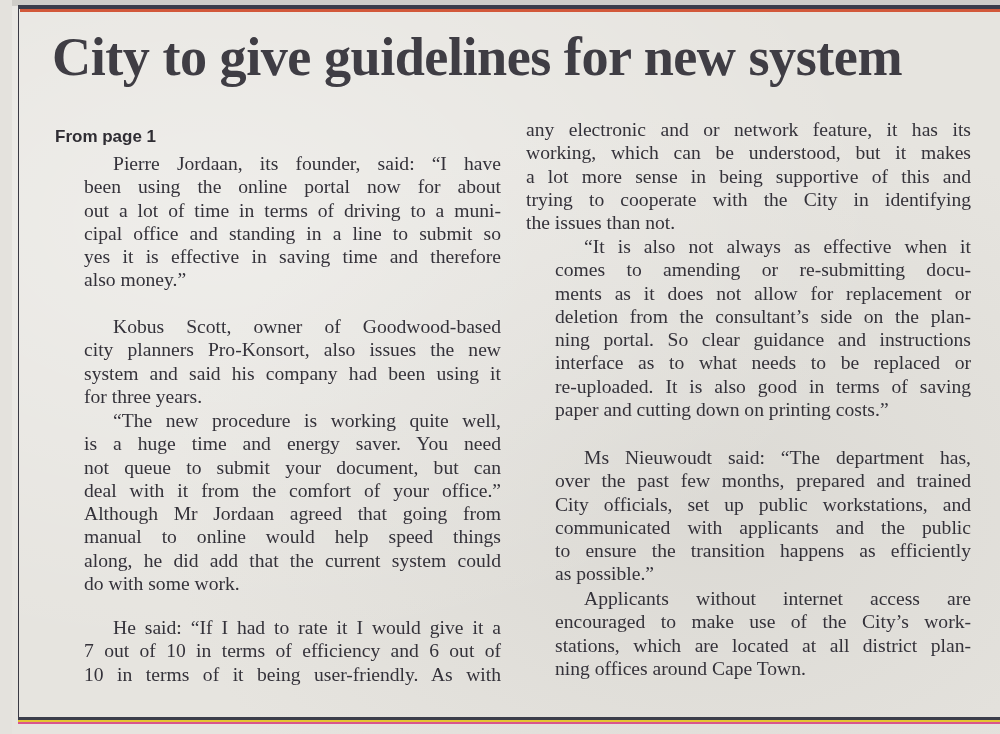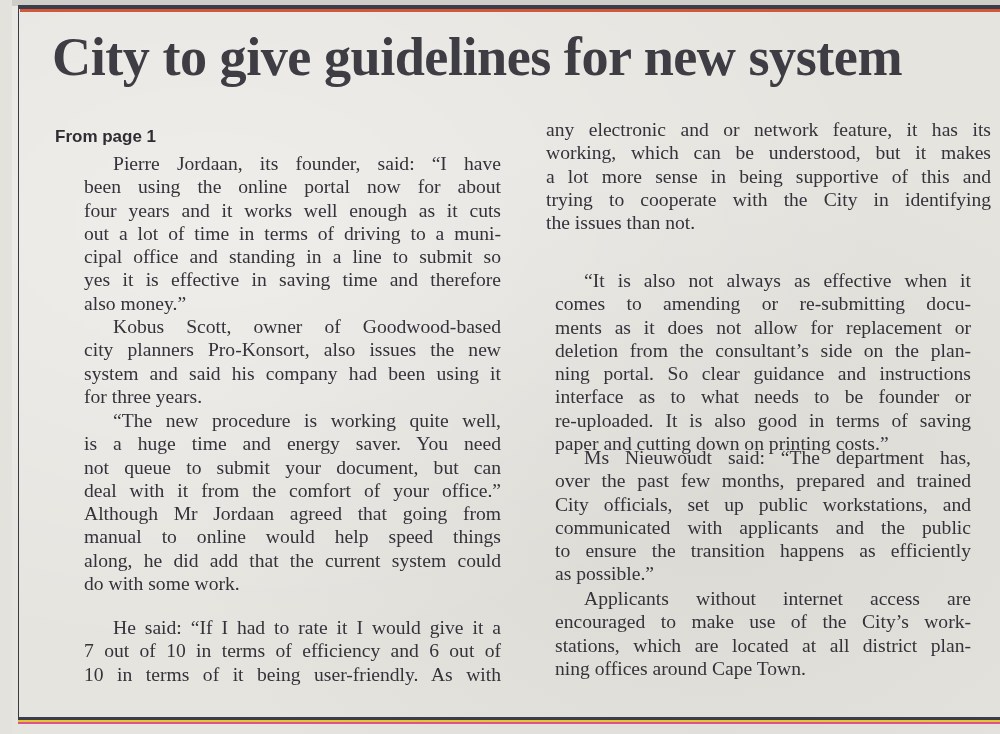--- a/index.html
+++ b/index.html
@@ -83,21 +83,20 @@
 
   <h1 class="headline">City to give guidelines for new system</h1>
 
   <div class="kicker">From page 1</div>
 
   <div class="column col-left">
 
     <p class="para" style="position:absolute; top:152px; width:446px;">
       <span class="line" style="padding-left:29px;">Pierre Jordaan, its founder, said: “I have</span>
       <span class="line">been using the online portal now for about</span>
-      <span class="line">four years and it works well enough as it cuts</span>
       <span class="line">out a lot of time in terms of driving to a muni-</span>
       <span class="line">cipal office and standing in a line to submit so</span>
       <span class="line">yes it is effective in saving time and therefore</span>
       <span class="line last">also money.”</span>
     </p>
 
     <p class="para" style="position:absolute; top:315px; width:446px;">
       <span class="line" style="padding-left:29px;">Kobus Scott, owner of Goodwood-based</span>
       <span class="line">city planners Pro-Konsort, also issues the new</span>
       <span class="line">system and said his company had been using it</span>
@@ -117,35 +116,35 @@
 
     <p class="para" style="position:absolute; top:597px; width:446px;">
       <span class="line" style="padding-left:29px;margin-top:19px;">He said: “If I had to rate it I would give it a</span>
       <span class="line">7 out of 10 in terms of efficiency and 6 out of</span>
       <span class="line">10 in terms of it being user-friendly. As with</span>
     </p>
   </div>
 
   <div class="column col-right">
 
-    <p class="para noindent" style="position:absolute; top:118px; width:445px;margin-left:20px;">
+    <p class="para noindent" style="position:absolute; top:118px; width:445px;">
       <span class="line">any electronic and or network feature, it has its</span>
       <span class="line">working, which can be understood, but it makes</span>
       <span class="line">a lot more sense in being supportive of this and</span>
       <span class="line">trying to cooperate with the City in identifying</span>
       <span class="line last">the issues than not.</span>
     </p>
 
-    <p class="para" style="position:absolute; top:235px; width:445px;margin-top:34px;">
+    <p class="para" style="position:absolute; top:235px; width:445px;">
       <span class="line" style="padding-left:29px;">“It is also not always as effective when it</span>
       <span class="line">comes to amending or re-submitting docu-</span>
       <span class="line">ments as it does not allow for replacement or</span>
       <span class="line">deletion from the consultant’s side on the plan-</span>
       <span class="line">ning portal. So clear guidance and instructions</span>
-      <span class="line">interface as to what needs to be founder or</span>
+      <span class="line">interface as to what needs to be replaced or</span>
       <span class="line">re-uploaded. It is also good in terms of saving</span>
       <span class="line last">paper and cutting down on printing costs.”</span>
     </p>
 
     <p class="para" style="position:absolute; top:446px; width:445px;">
       <span class="line" style="padding-left:29px;">Ms Nieuwoudt said: “The department has,</span>
       <span class="line">over the past few months, prepared and trained</span>
       <span class="line">City officials, set up public workstations, and</span>
       <span class="line">communicated with applicants and the public</span>
       <span class="line">to ensure the transition happens as efficiently</span>

